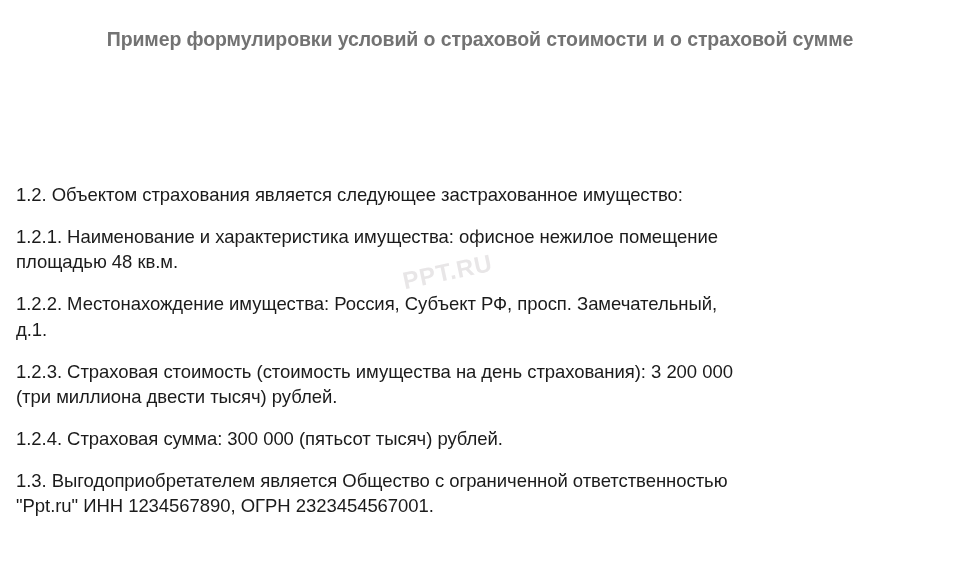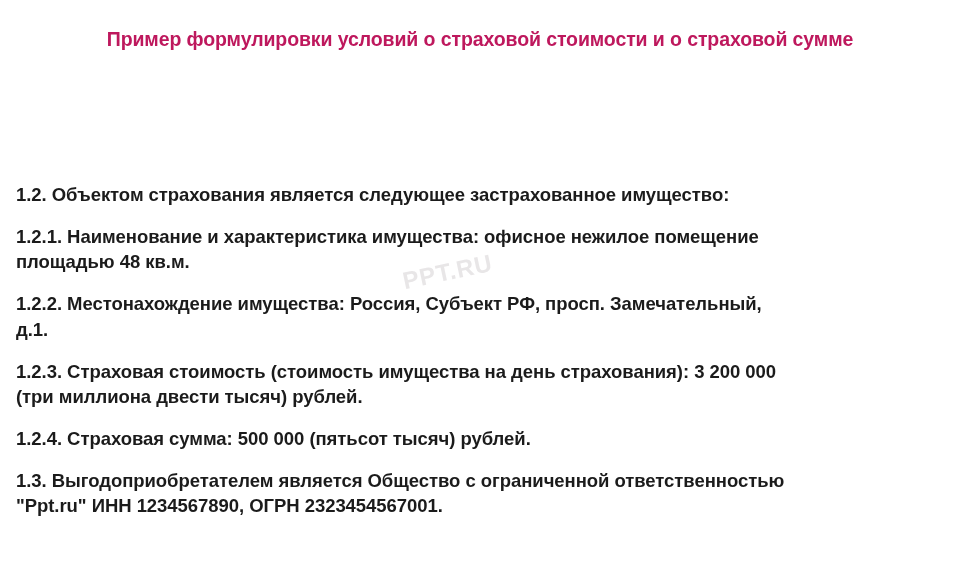--- a/index.html
+++ b/index.html
@@ -25,41 +25,40 @@
   .doc-title {
     position: absolute;
     top: 26px;
     left: 0;
     width: 960px;
     text-align: center;
     font-size: 19.5px;
     font-weight: bold;
     line-height: 1.42;
     letter-spacing: -0.1px;
-    color: #be185d;
+    color: #737373;
   }
   .doc-title .line {
     display: block;
   }
   .doc-title .line1 {
     padding: 0 18px;
   }
   .body-block {
     position: absolute;
     top: 182px;
     left: 16px;
     width: 916px;
   }
   .para {
     font-size: 18.5px;
     line-height: 1.36;
     color: #1b1b1b;
     margin: 0 0 17px 0;
     letter-spacing: -0.05px;
-    font-weight: bold;
   }
   .para:last-child {
     margin-bottom: 12px;
   }
   .para .ln {
     display: block;
     white-space: pre-wrap;
   }
   .watermark {
     position: absolute;
@@ -101,21 +100,21 @@
       <span class="ln">1.2.2. Местонахождение имущества: Россия, Субъект РФ, просп. Замечательный,</span>
       <span class="ln">д.1.</span>
     </p>
 
     <p class="para">
       <span class="ln">1.2.3. Страховая стоимость (стоимость имущества на день страхования): 3 200 000</span>
       <span class="ln">(три миллиона двести тысяч) рублей.</span>
     </p>
 
     <p class="para">
-      <span class="ln">1.2.4. Страховая сумма: 500 000 (пятьсот тысяч) рублей.</span>
+      <span class="ln">1.2.4. Страховая сумма: 300 000 (пятьсот тысяч) рублей.</span>
     </p>
 
     <p class="para">
       <span class="ln">1.3. Выгодоприобретателем является Общество с ограниченной ответственностью</span>
       <span class="ln">"Ppt.ru" ИНН 1234567890, ОГРН 2323454567001.</span>
     </p>
 
   </div>
 </div>
 

